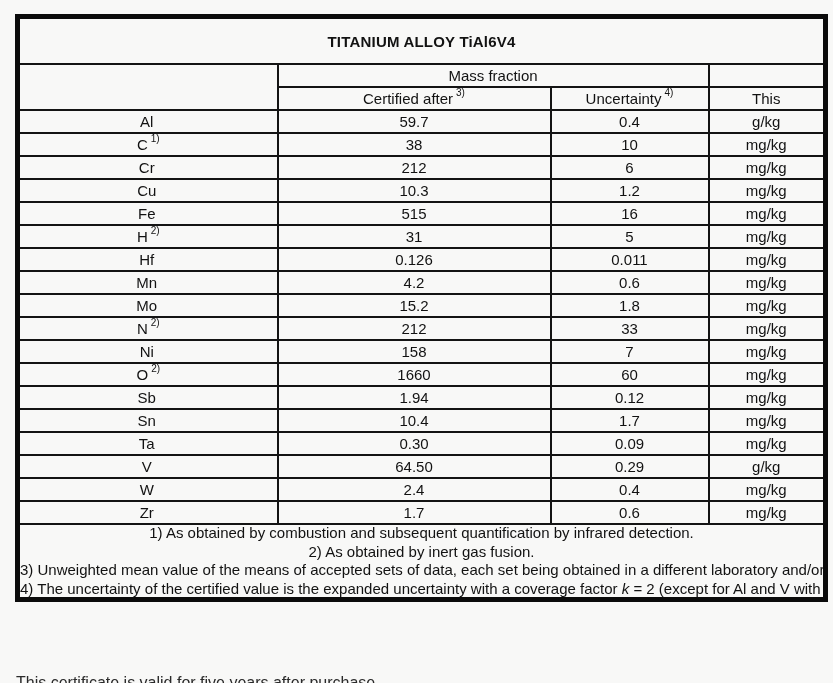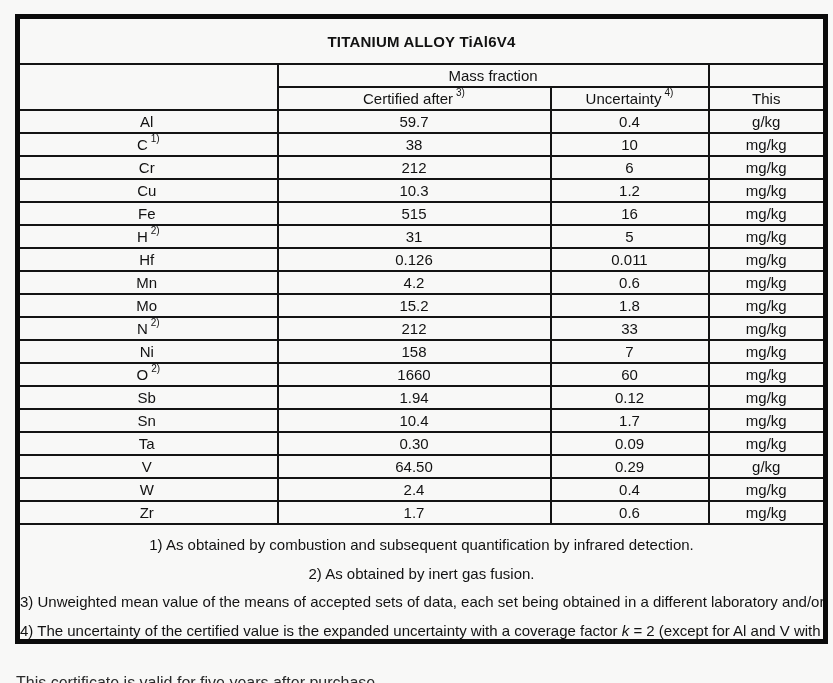--- a/index.html
+++ b/index.html
@@ -54,21 +54,21 @@
     white-space: nowrap;
   }
   td.fnotes {
     text-align: justify;
     vertical-align: top;
     padding: 3px 9px 4px 9px;
     font-size: 14.6px;
     line-height: 16.6px;
     white-space: normal;
   }
-  td.fnotes p { margin: 12px 0 2px 0; }
+  td.fnotes p { margin: 0 0 2px 0; }
   td.fnotes p:last-child { margin-bottom: 0; }
   .kvar { font-style: italic; }
   .footer-note {
     position: absolute;
     left: 16px;
     top: 674px;
     font-size: 16px;
     color: #2a2a2a;
     white-space: nowrap;
   }

